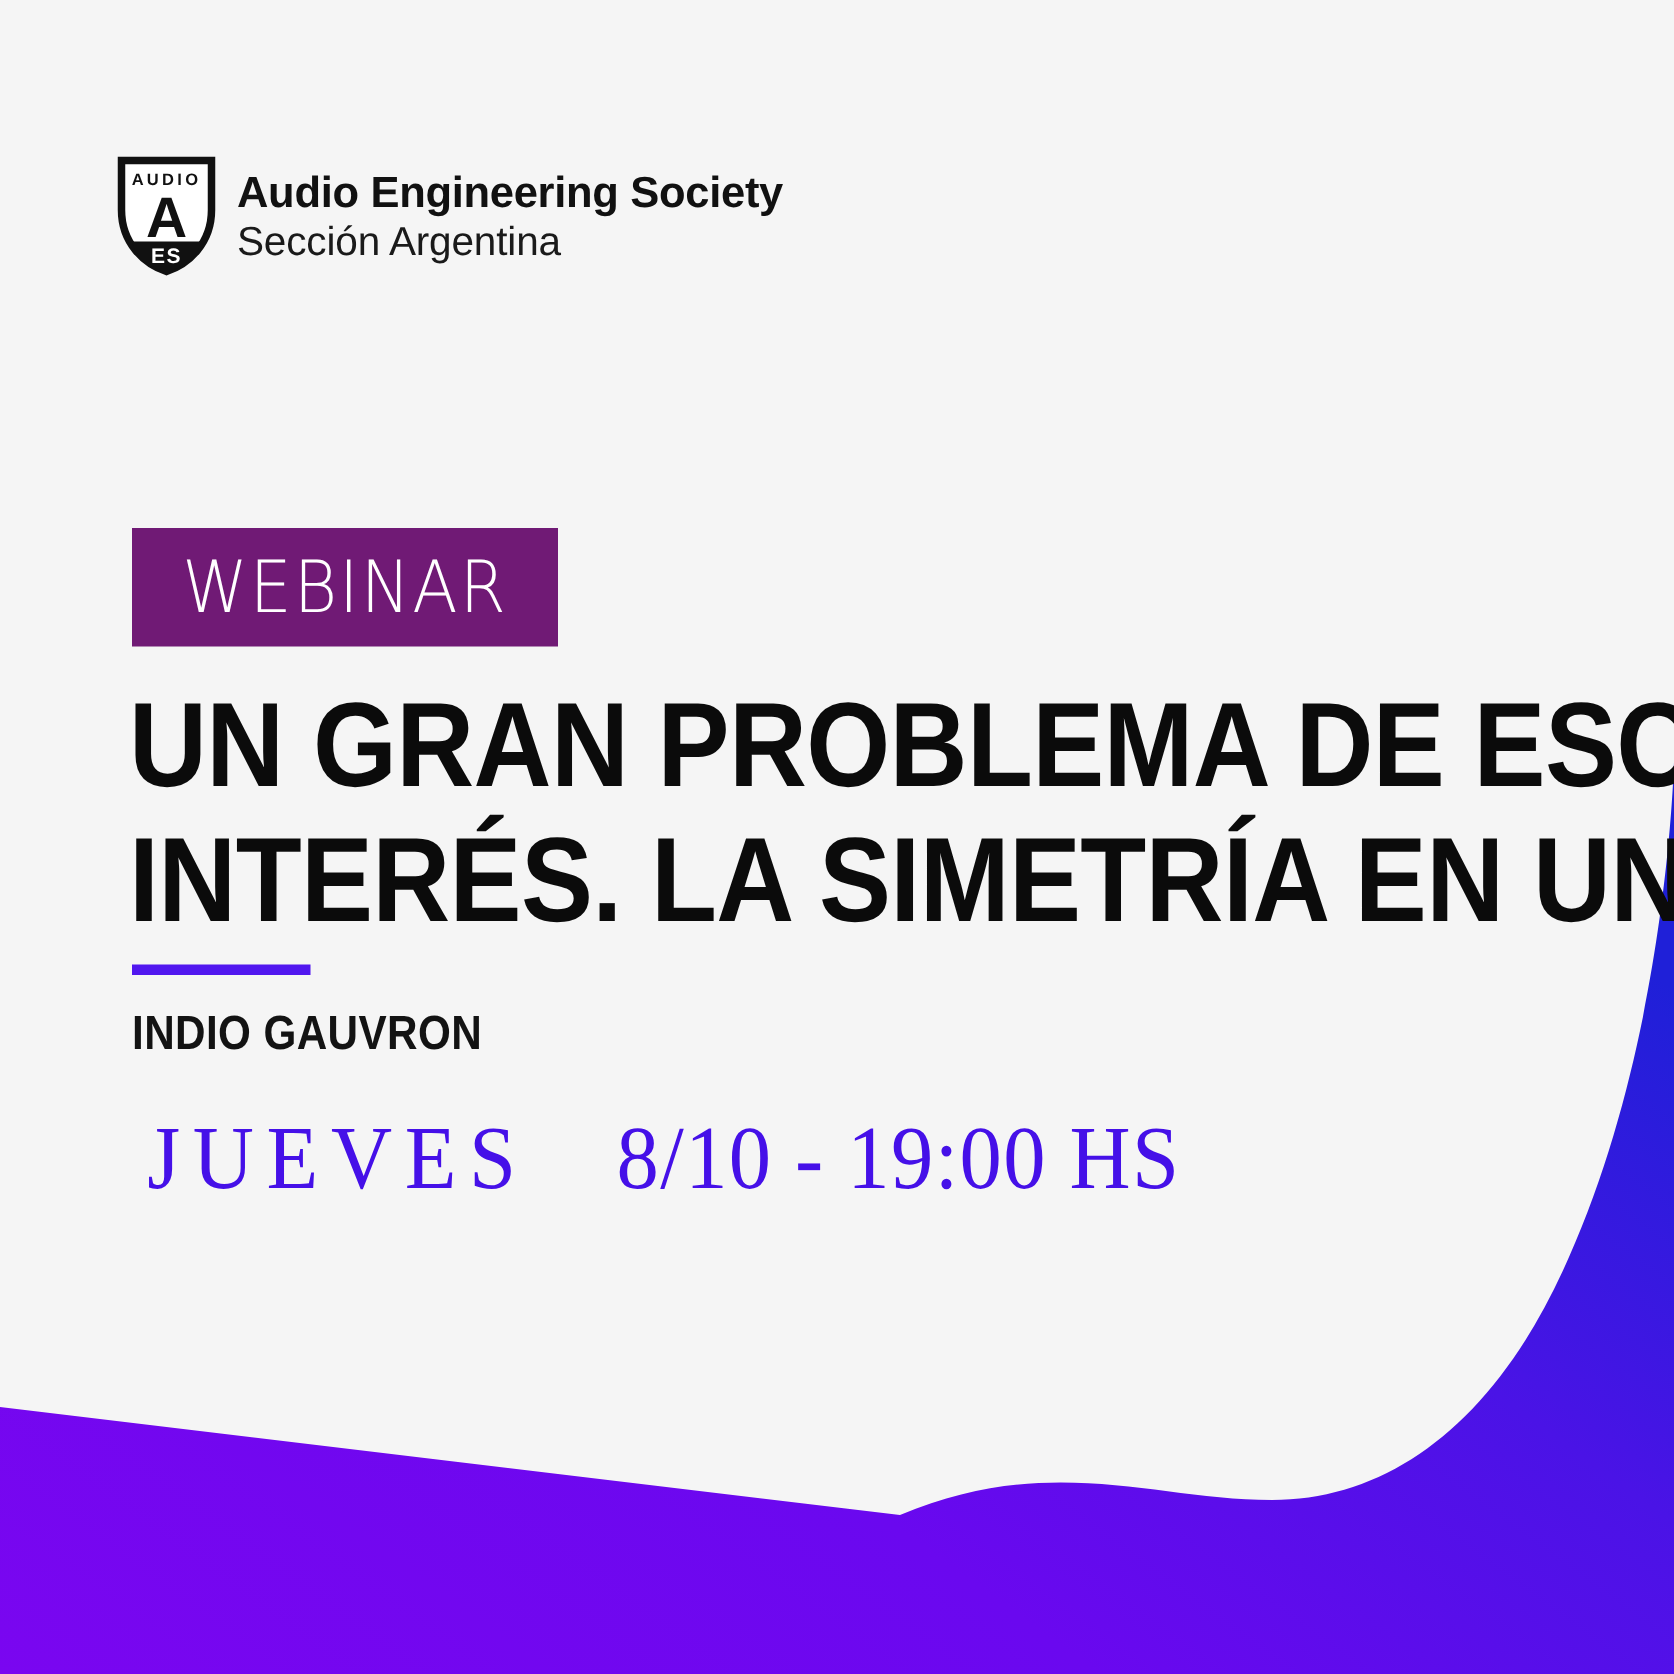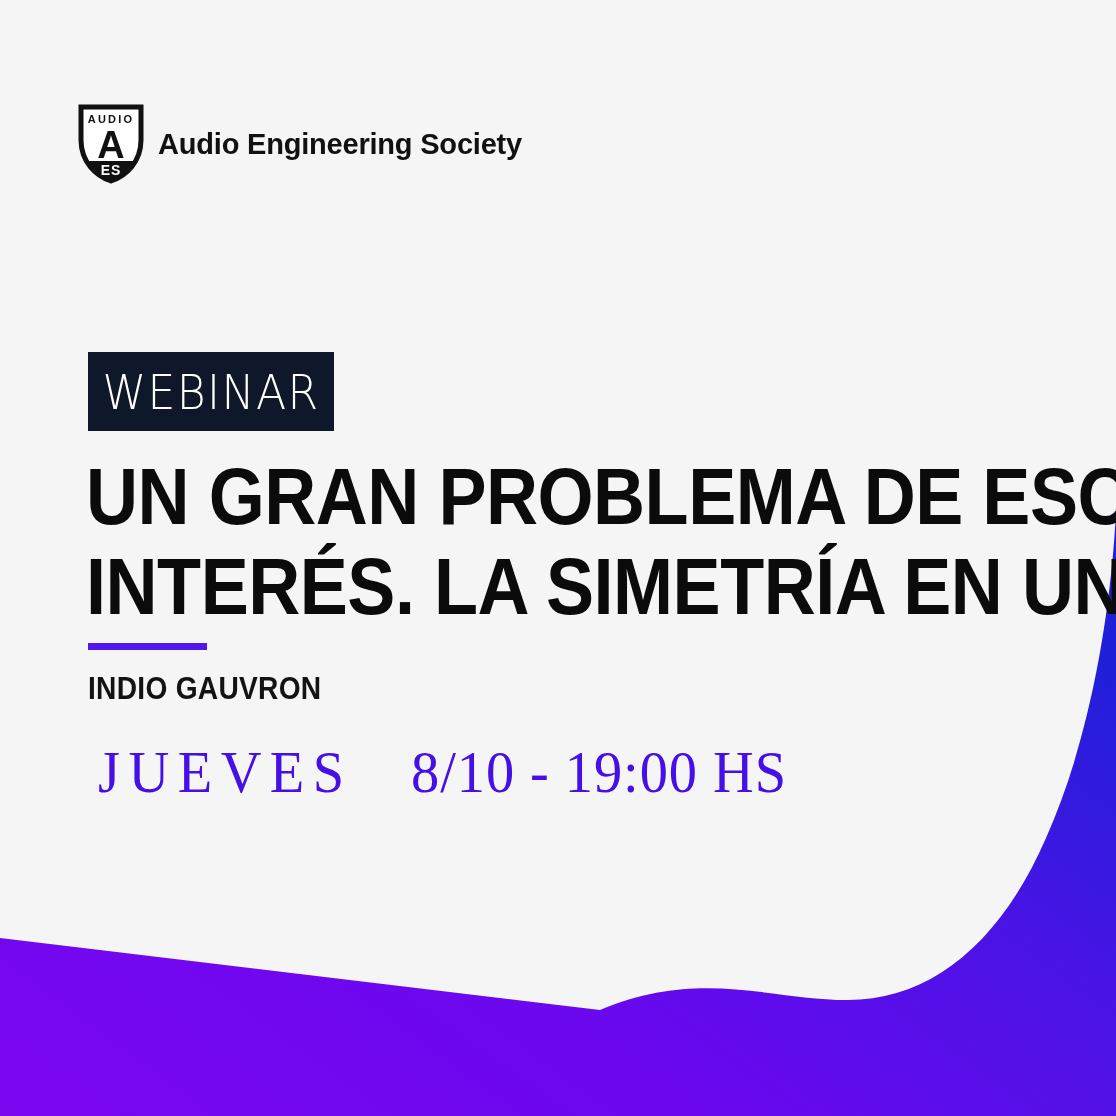--- a/index.html
+++ b/index.html
@@ -65,23 +65,23 @@
     color: #1a1a1a;
     line-height: 1.12;
     white-space: nowrap;
   }
 
   
   .webinar-tag {
     position: absolute;
     left: 88px;
     top: 352px;
-    width: 246px;
+    width: 284px;
     height: 79px;
-    background: #0f172a;
+    background: #701a75;
     display: flex;
     align-items: center;
     justify-content: center;
   }
   .webinar-tag span {
     font-family: "DejaVu Sans", sans-serif;
     font-size: 48px;
     font-weight: 300;
     color: #ffffff;
     letter-spacing: 1.5px;
@@ -183,20 +183,21 @@
   <div class="logo-lockup">
     <svg class="logo-shield" viewBox="0 0 66 80" aria-hidden="true">
       <path d="M3,3 L63,3 L63,36 C63,58 48,72 33,77 C18,72 3,58 3,36 Z" fill="#ffffff" stroke="#111111" stroke-width="5"></path>
       <text x="33" y="19" text-anchor="middle" font-family="Liberation Sans, sans-serif" font-size="11" font-weight="700" letter-spacing="2.2" fill="#111111">AUDIO</text>
       <text x="33" y="54" text-anchor="middle" font-family="Liberation Sans, sans-serif" font-size="38" font-weight="700" fill="#111111">A</text>
       <path d="M10,57 L56,57 C54,67 44,74 33,78 C22,74 12,67 10,57 Z" fill="#111111"></path>
       <text x="33" y="71" text-anchor="middle" font-family="Liberation Sans, sans-serif" font-size="14" font-weight="700" letter-spacing="1" fill="#ffffff">ES</text>
     </svg>
     <div class="logo-words">
       <div class="logo-line1">Audio Engineering Society</div>
+      <div class="logo-line2">Sección Argentina</div>
     </div>
   </div>
 
   <div class="webinar-tag">
     <span>WEBINAR</span>
   </div>
 
   <div class="headline">
     <div class="headline-line">UN GRAN PROBLEMA DE ESCASO</div>
     <div class="headline-line">INTERÉS. LA SIMETRÍA EN UN CONTROL</div>

